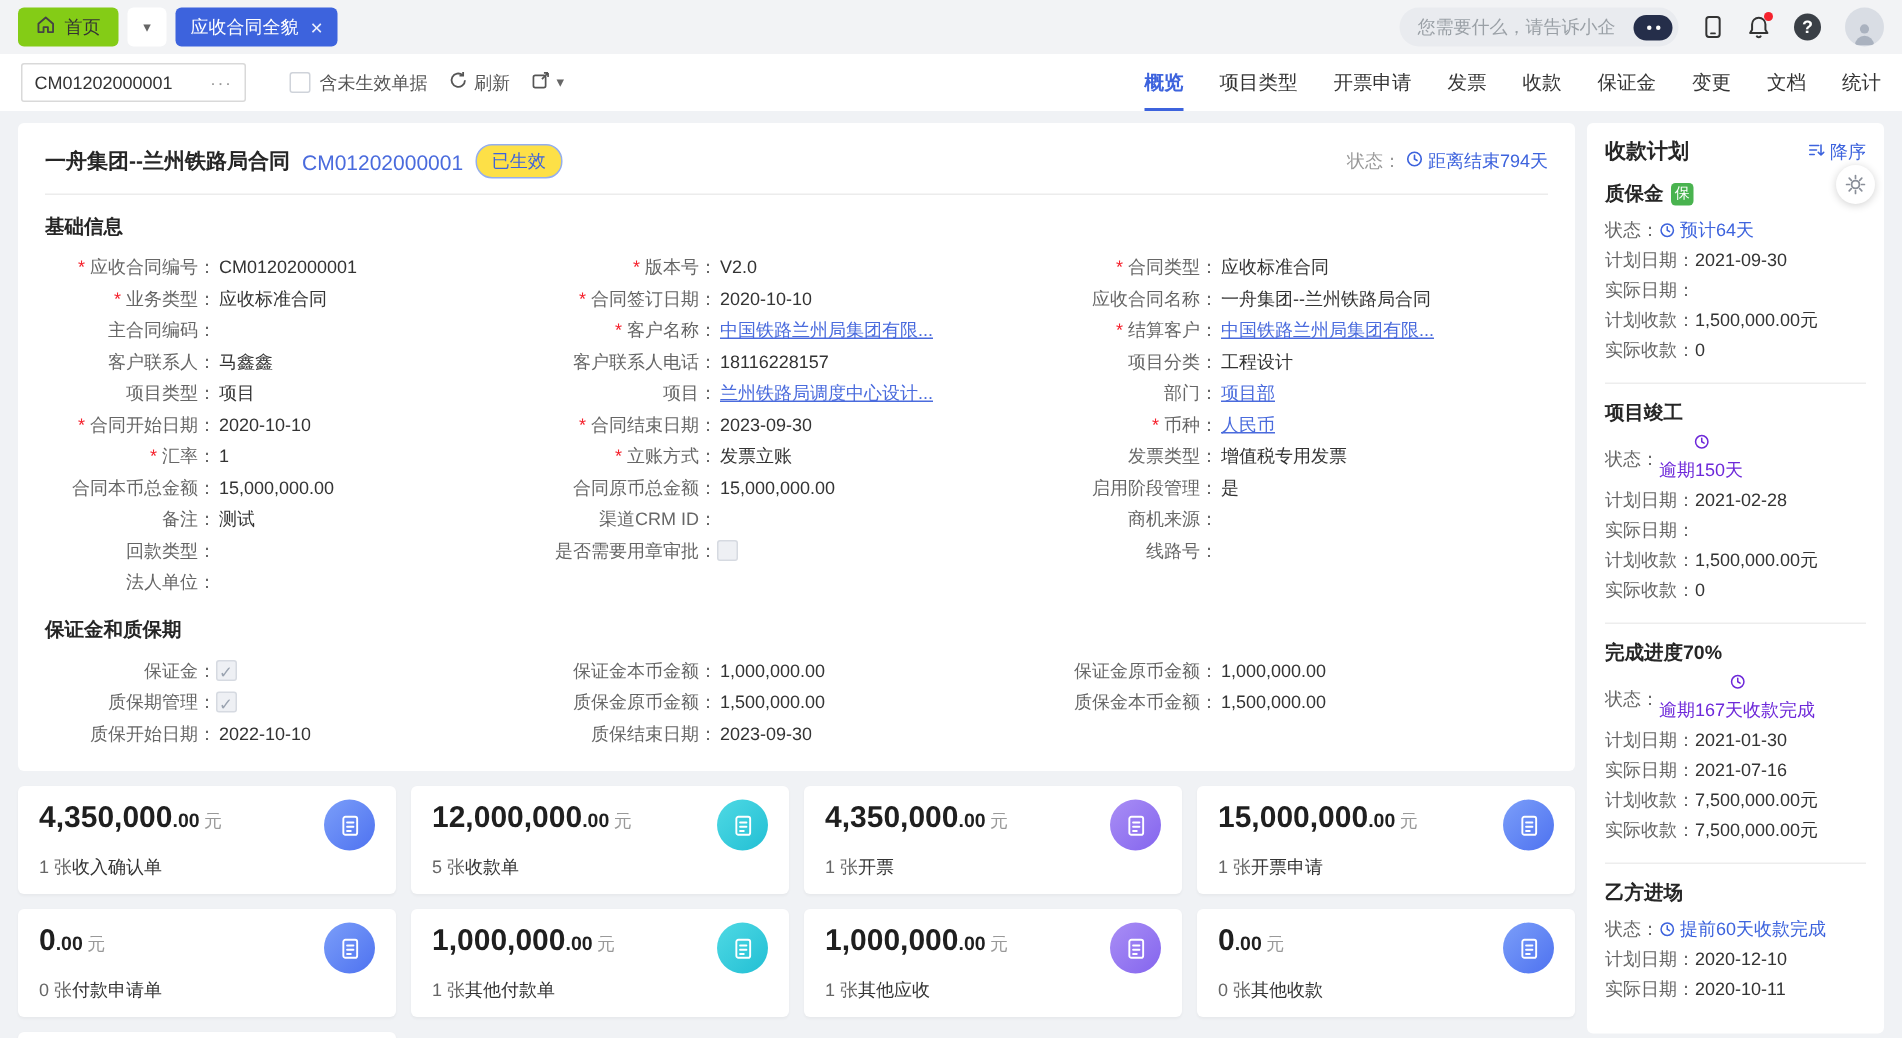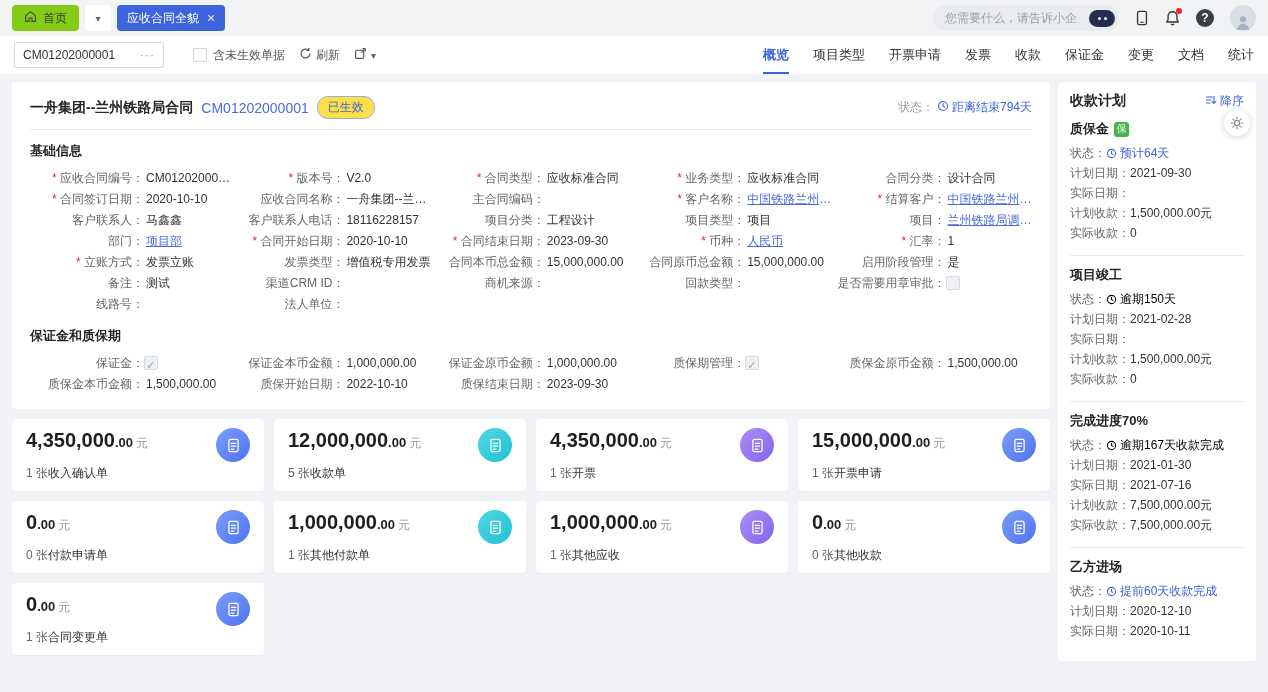--- a/index.html
+++ b/index.html
@@ -48,21 +48,21 @@
   .c-title { font-size:14px; font-weight:bold; color:#262626; }
   .c-code { font-size:14px; color:#4a6bdd; cursor:pointer; }
   .badge { border:1px solid #94aeee; color:#3d63dd; background:#fde047; border-radius:11px; padding:2px 10px; font-size:12px; }
   .header-status { margin-left:auto; display:flex; align-items:center; gap:3px; }
   .muted { color:#999; }
   .blue { color:#3d63dd; }
   .wlabel::after { content:"："; }
   .clock { display:inline-block; vertical-align:-2px; }
 
   .section-title { font-size:13px; font-weight:bold; color:#262626; margin:12px 0 8px; }
-  .fields-grid { display:grid; grid-template-columns:repeat(5,1fr); }
+  .fields-grid { display:grid; grid-template-columns:repeat(3,1fr); }
   .field { display:flex; line-height:21px; min-height:21px; overflow:hidden; }
   .field-label { width:114px; flex-shrink:0; text-align:right; color:#666; }
   .field-label::after { content:"："; }
   .field.required .field-label::before { content:"* "; color:#f5222d; }
   .field-value { color:#333; padding-left:2px; white-space:nowrap; overflow:hidden; text-overflow:ellipsis; }
   .field-value.link { color:#4a6bdd; text-decoration:underline; cursor:pointer; }
   .field-value.checkbox { margin-top:3px; }
 
   
   .cards-grid { display:grid; grid-template-columns:repeat(4,1fr); gap:10px; }
@@ -88,21 +88,21 @@
   .plan-item:last-child { border-bottom:none; }
   .plan-name-row { display:flex; align-items:center; gap:5px; margin-bottom:5px; }
   .plan-name { font-size:13px; font-weight:bold; color:#262626; }
   .badge-green { min-width:15px; height:15px; background:#49b34f; color:#fff; font-size:10px; border-radius:3px; display:flex; align-items:center; justify-content:center; padding:0 2px; }
   .plan-row { display:flex; align-items:center; line-height:20px; }
   .plan-label { color:#666; flex-shrink:0; }
   .plan-label::after { content:"："; }
   .plan-value { color:#333; white-space:nowrap; }
   .plan-status { display:flex; align-items:center; gap:3px; white-space:nowrap; }
   .status-blue { color:#3d63dd; }
-  .status-red { color:#000000; }
+  .status-red { color:#6d28d9;flex-direction:column; }
 </style>
 </head>
 <body>
 
 <header class="topbar">
   <div class="home-pill">
     <span>
       <svg width="13" height="13" viewBox="0 0 16 16">
           <path d="M8 2 2 7.2V14h4.2v-4h3.6v4H14V7.2Z" fill="none" stroke="#444" stroke-width="1.5" stroke-linejoin="round"></path>
         </svg>
@@ -218,24 +218,20 @@
     <span class="field-value">V2.0</span>
   </div>
           <div class="field required">
     <span class="field-label">合同类型</span>
     <span class="field-value">应收标准合同</span>
   </div>
           <div class="field required">
     <span class="field-label">业务类型</span>
     <span class="field-value">应收标准合同</span>
   </div>
-          <div class="field">
-    <span class="field-label">合同分类</span>
-    <span class="field-value">设计合同</span>
-  </div>
           <div class="field required">
     <span class="field-label">合同签订日期</span>
     <span class="field-value">2020-10-10</span>
   </div>
           <div class="field">
     <span class="field-label">应收合同名称</span>
     <span class="field-value">一舟集团--兰州铁路局合同</span>
   </div>
           <div class="field">
     <span class="field-label">主合同编码</span>

